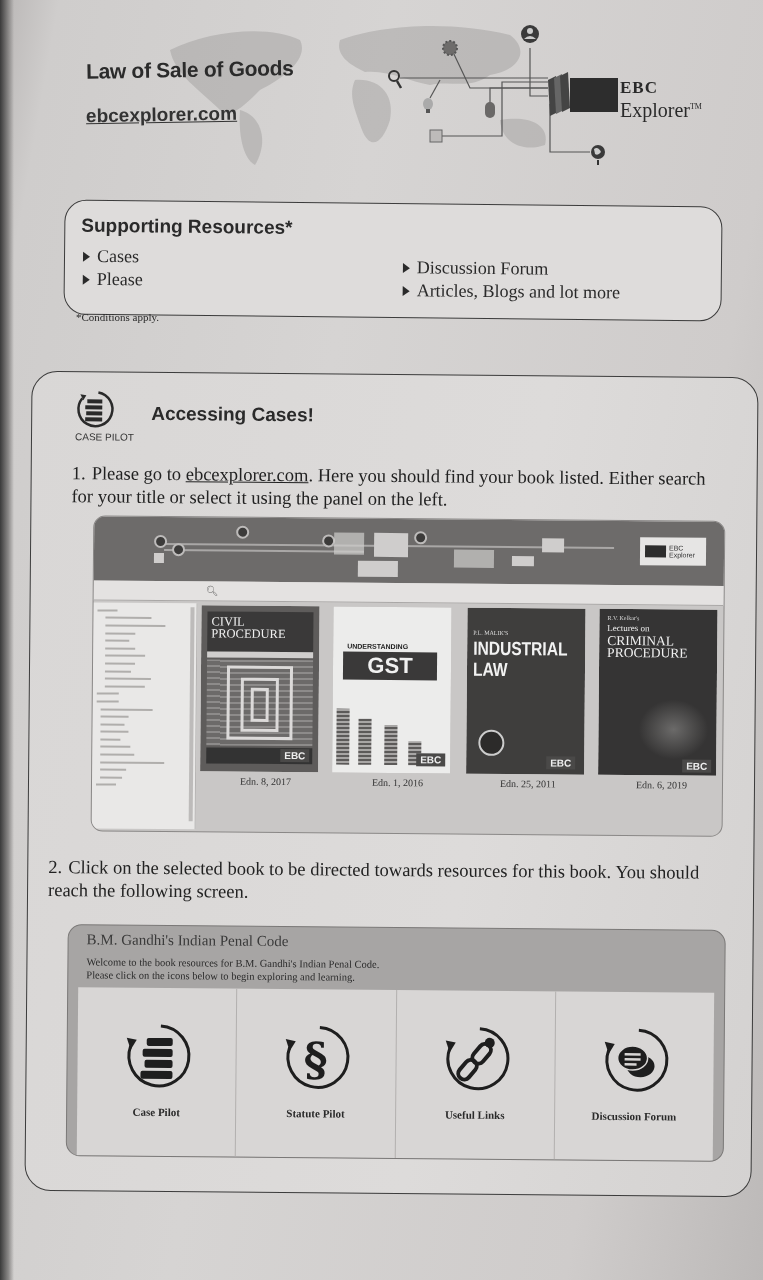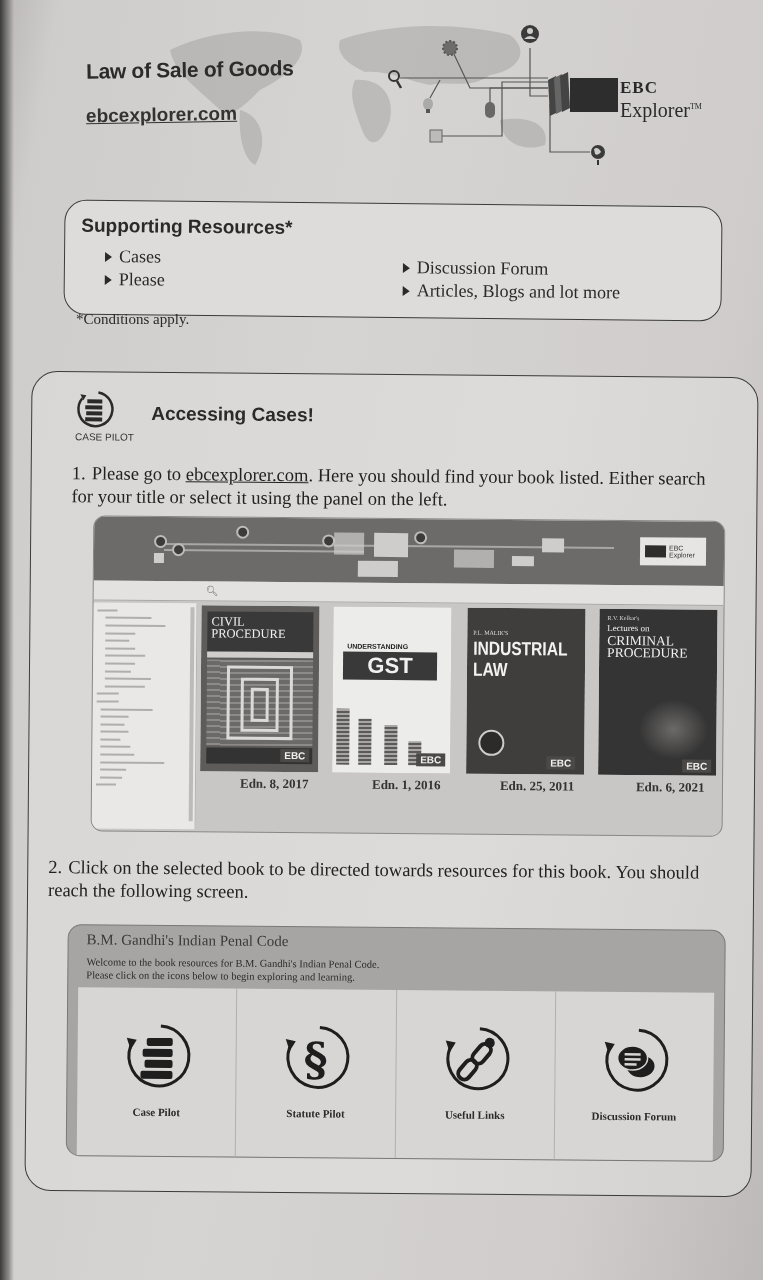--- a/index.html
+++ b/index.html
@@ -45,29 +45,29 @@
       position: absolute; left: 64px; top: 203px; width: 658px; height: 115px;
       border: 1.6px solid #3c3c3c; border-radius: 22px;
       background: #dedcdb;
       transform: rotate(0.6deg);
     }
     .support-title {
       position: absolute; left: 16px; top: 14px;
       font-family: "Liberation Sans", sans-serif; font-size: 19px; font-weight: bold; color: #2a2a2a;
     }
     .res-list { position: absolute; list-style: none; font-size: 18px; color: #2a2a2a; }
-    .res-list.left { left: 40px; top: 44px; }
+    .res-list.left { left: 18px; top: 44px; }
     .res-list.right { left: 338px; top: 52px; }
     .res-list li { height: 23px; display: flex; align-items: center; }
     .tri {
       display: inline-block; width: 0; height: 0; margin-right: 7px;
       border-top: 5px solid transparent; border-bottom: 5px solid transparent; border-left: 7px solid #2a2a2a;
     }
     .conditions {
-      position: absolute; left: 76px; top: 311px; font-size: 15px; color: #2a2a2a;
+      position: absolute; left: 76px; top: 311px; font-size: 11px; color: #2a2a2a;
     }
 
     
     .access-box {
       position: absolute; left: 28px; top: 374px; width: 727px; height: 820px;
       border: 1.6px solid #3c3c3c; border-radius: 26px;
       background: linear-gradient(100deg, #d9d7d6 0%, #dddbda 60%, #d4d2d1 100%);
       transform: rotate(0.5deg);
     }
     .case-pilot-badge { position: absolute; left: 40px; top: 14px; width: 46px; height: 46px; }
@@ -123,21 +123,21 @@
     .side-line { height: 7.6px; display: flex; align-items: center; }
     .side-line span { display: block; height: 2px; background: #b0aeac; }
     .side-scroll {
       position: absolute; right: 2px; top: 4px; width: 4px; height: 214px; background: #bdbbba;
     }
     .shot1-books { position: absolute; left: 108px; top: 88px; width: 520px; height: 200px; }
     .book {
       position: absolute; top: 0; width: 118px; height: 166px; overflow: hidden;
     }
     .book .edn {
-      position: absolute; font-size: 13px; color: #333; font-weight: bold;
+      position: absolute; font-size: 10px; color: #333;
     }
     .cover { position: absolute; left: 0; top: 0; width: 100%; height: 100%; }
     .civil .cover { background: #5e5c5b; }
     .civil .title-band {
       position: absolute; left: 6px; top: 6px; right: 6px; height: 40px; background: #3a3939;
       color: #efefef; font-family: "Liberation Serif", serif; font-size: 12.5px; line-height: 12px; padding: 4px 4px;
     }
     .civil .author-band { position: absolute; left: 6px; top: 46px; right: 6px; height: 6px; background: #d0cecd; }
     .civil .corridor {
       position: absolute; left: 6px; top: 54px; right: 6px; height: 86px;
@@ -463,21 +463,21 @@
             <div>CRIMINAL</div>
             <div>PROCEDURE</div>
           </div>
         <div class="shade"></div>
         <div class="ebc-mark" style="left:84px;top:150px;">EBC</div>
       </div>
       <div class="book edn-row" style="left:0;top:170px;width:520px;height:16px;overflow:visible;">
         <span class="edn" style="left:40px;">Edn. 8, 2017</span>
         <span class="edn" style="left:172px;">Edn. 1, 2016</span>
         <span class="edn" style="left:300px;">Edn. 25, 2011</span>
-        <span class="edn" style="left:436px;">Edn. 6, 2021</span>
+        <span class="edn" style="left:436px;">Edn. 6, 2019</span>
       </div>
     </div>
   </div>
 
   <div class="step step2">
     <span class="num">2.</span><span>Click on the selected book to be directed towards resources for this book. You should reach the following screen.</span>
   </div>
 
   <div class="shot2">
     <div class="shot2-title">B.M. Gandhi's Indian Penal Code</div>

